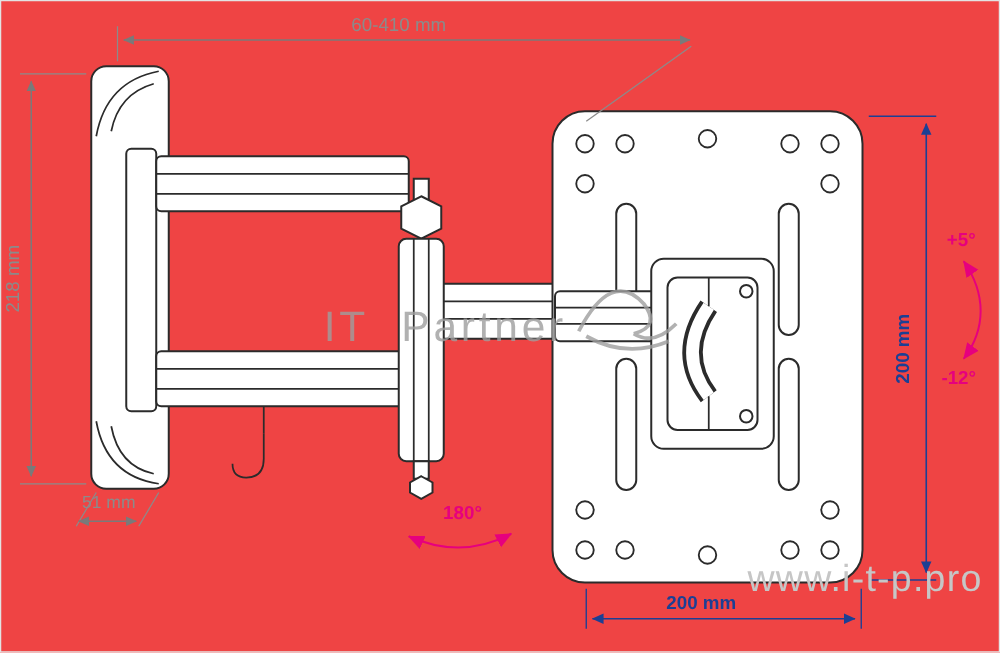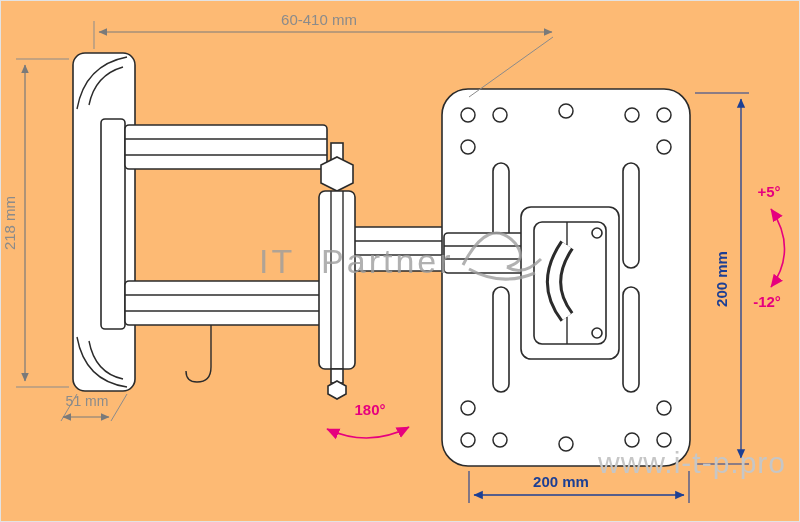--- a/index.html
+++ b/index.html
@@ -1,19 +1,19 @@
 <!DOCTYPE html>
 <html><head>
 <meta charset="utf-8">
 <style>
   html,body{margin:0;padding:0;background:#fff;}
   .canvas{
     position:relative;
     width:800px;height:522px;
-    background:#fdba74;
+    background:#ef4444;
     border:1px solid #e3e3e3;
     box-sizing:border-box;
     overflow:hidden;
     font-family:"Liberation Sans", sans-serif;
   }
   svg text{font-family:"Liberation Sans", sans-serif;}
   .dim-label{fill:#8b8b8b;font-size:15px;}
   .dim-label-sm{fill:#8b8b8b;font-size:14px;}
   .dim-blue{fill:#1c3f94;font-size:15px;font-weight:600;}
   .ang-pink{fill:#e6007e;font-size:15px;font-weight:700;}

